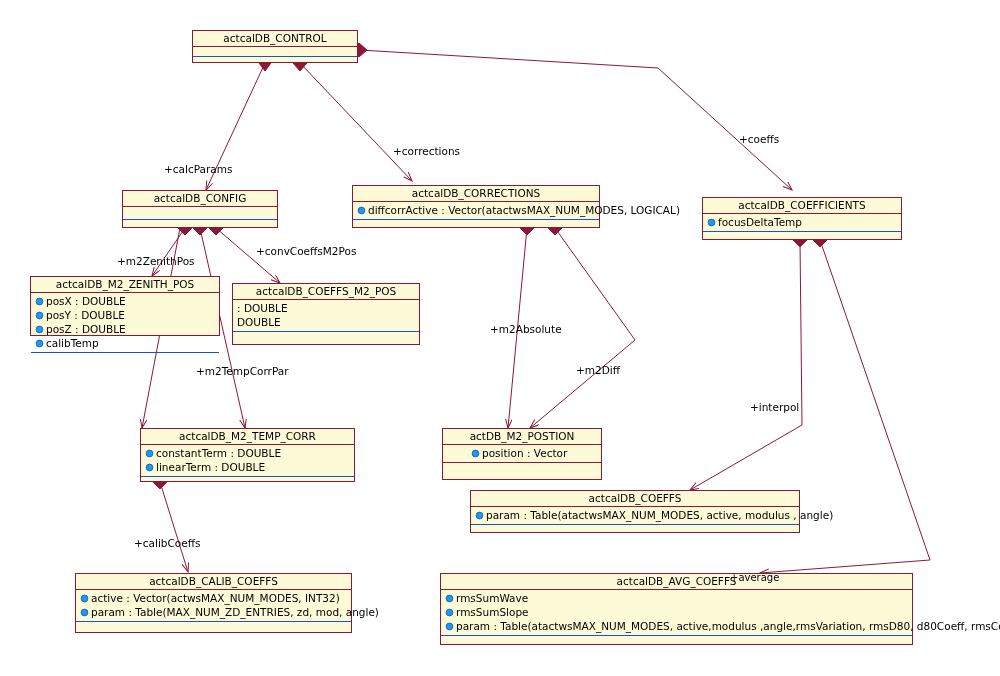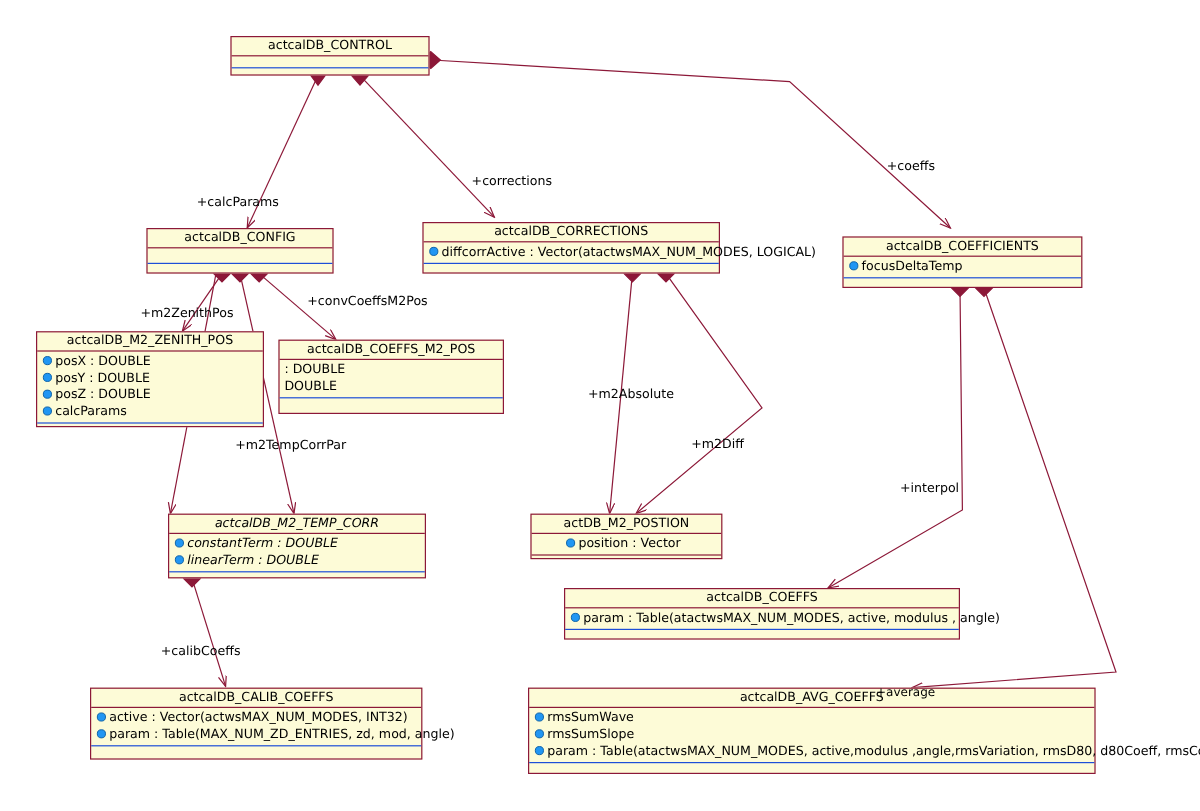--- a/index.html
+++ b/index.html
@@ -120,21 +120,21 @@
       <div class="attr">
         <span> : DOUBLE</span>
       </div>
       <div class="attr">
         <span>DOUBLE</span>
       </div>
     </div>
     <div class="uops"></div>
   </div>
 
-  <div class="uclass" style="left:30px;top:276px;width:190px;height:80px;z-index:12;">
+  <div class="uclass" style="left:30px;top:276px;width:190px;height:60px;z-index:12;">
     <div class="uname">actcalDB_M2_ZENITH_POS</div>
     <div class="uattrs">
       <div class="attr">
         <span class="vis">
           <svg width="9" height="9" viewBox="0 0 9 9">
               <circle cx="4.5" cy="4.5" r="3.4" fill="#2196f3" stroke="#0b5fa5" stroke-width="0.8"></circle>
             </svg>
         </span><span>posX : DOUBLE</span>
       </div>
       <div class="attr">
@@ -149,48 +149,48 @@
           <svg width="9" height="9" viewBox="0 0 9 9">
               <circle cx="4.5" cy="4.5" r="3.4" fill="#2196f3" stroke="#0b5fa5" stroke-width="0.8"></circle>
             </svg>
         </span><span>posZ : DOUBLE</span>
       </div>
       <div class="attr">
         <span class="vis">
           <svg width="9" height="9" viewBox="0 0 9 9">
               <circle cx="4.5" cy="4.5" r="3.4" fill="#2196f3" stroke="#0b5fa5" stroke-width="0.8"></circle>
             </svg>
-        </span><span>calcParams</span>
-      </div>
-    </div>
-    <div class="uops"></div>
-  </div>
-
-  <div class="uclass" style="left:140px;top:428px;width:215px;height:54px;z-index:10;font-style:italic;">
+        </span><span>calibTemp</span>
+      </div>
+    </div>
+    <div class="uops"></div>
+  </div>
+
+  <div class="uclass" style="left:140px;top:428px;width:215px;height:54px;z-index:10;">
     <div class="uname">actcalDB_M2_TEMP_CORR</div>
     <div class="uattrs">
       <div class="attr">
         <span class="vis">
           <svg width="9" height="9" viewBox="0 0 9 9">
               <circle cx="4.5" cy="4.5" r="3.4" fill="#2196f3" stroke="#0b5fa5" stroke-width="0.8"></circle>
             </svg>
         </span><span>constantTerm : DOUBLE</span>
       </div>
       <div class="attr">
         <span class="vis">
           <svg width="9" height="9" viewBox="0 0 9 9">
               <circle cx="4.5" cy="4.5" r="3.4" fill="#2196f3" stroke="#0b5fa5" stroke-width="0.8"></circle>
             </svg>
         </span><span>linearTerm : DOUBLE</span>
       </div>
     </div>
     <div class="uops"></div>
   </div>
 
-  <div class="uclass" style="left:442px;top:428px;width:160px;height:38px;z-index:10;">
+  <div class="uclass" style="left:442px;top:428px;width:160px;height:52px;z-index:10;">
     <div class="uname">actDB_M2_POSTION</div>
     <div class="uattrs" style="border-bottom:1px solid #8c1838;padding-left:24px;">
       <div class="attr">
         <span class="vis">
           <svg width="9" height="9" viewBox="0 0 9 9">
               <circle cx="4.5" cy="4.5" r="3.4" fill="#2196f3" stroke="#0b5fa5" stroke-width="0.8"></circle>
             </svg>
         </span><span>position : Vector</span>
       </div>
     </div>

